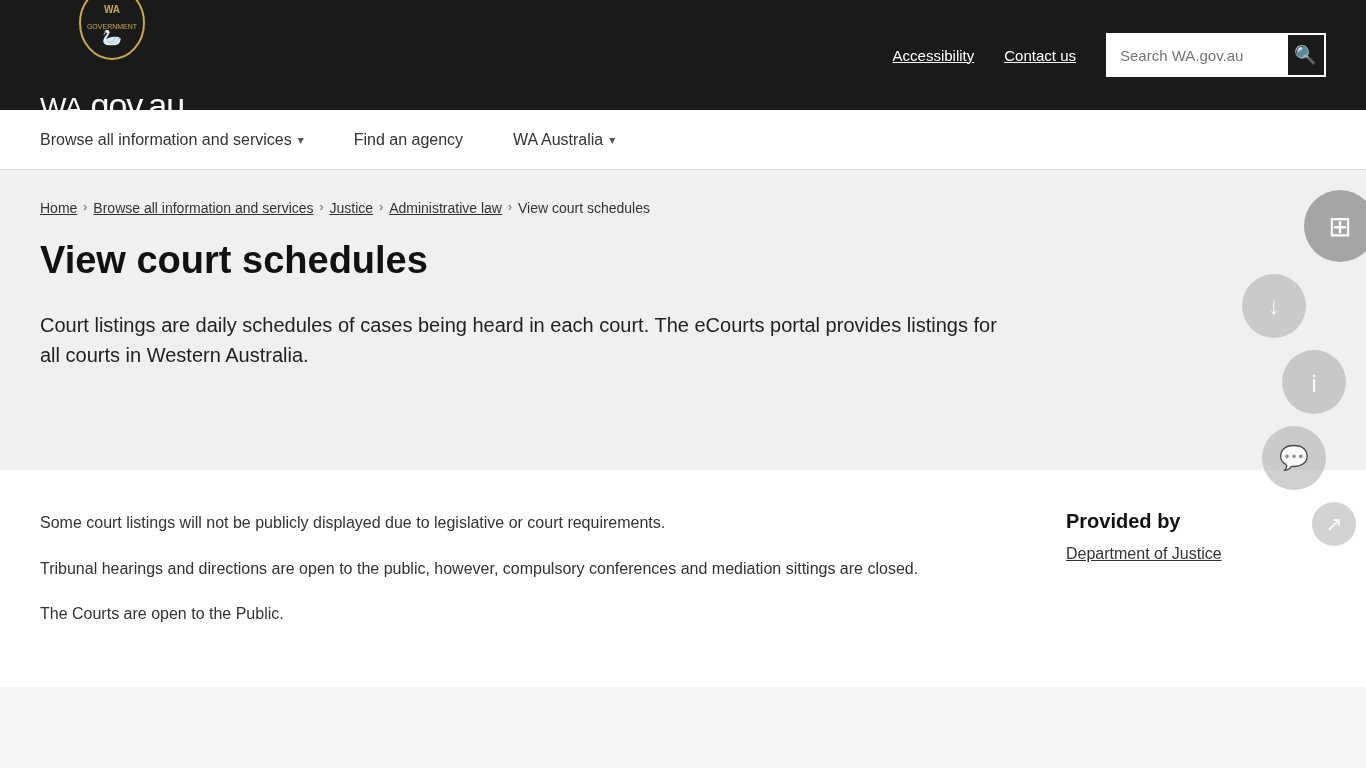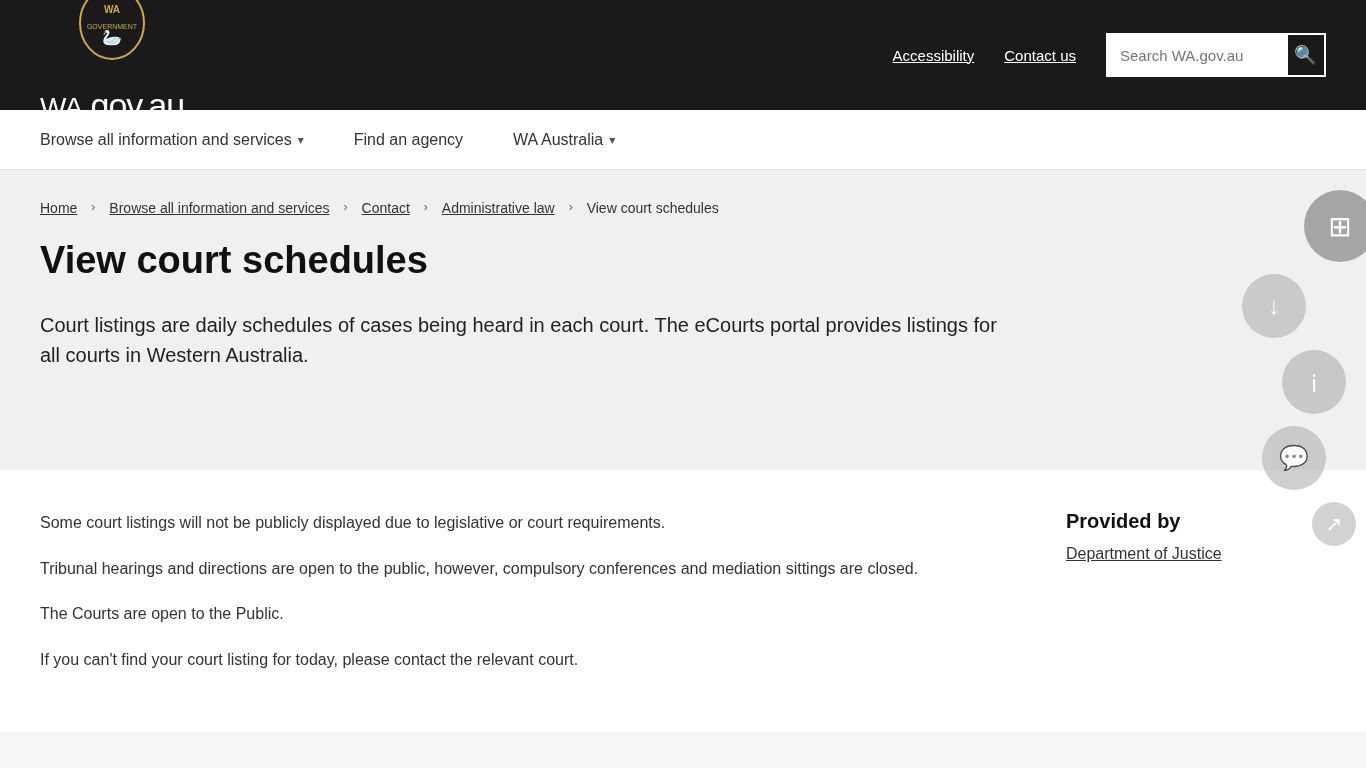--- a/index.html
+++ b/index.html
@@ -105,21 +105,21 @@
     .content-area {
       background: #f0f0f0;
       min-height: 300px;
       padding: 30px 40px;
       position: relative;
     }
 
     
     .breadcrumb {
       display: flex;
-      gap: 14px;
+      gap: 6px;
       font-size: 14px;
       margin-bottom: 24px;
       flex-wrap: wrap;
     }
     .breadcrumb a {
       color: #333;
       text-decoration: underline;
       cursor: pointer;
     }
     .breadcrumb .separator {
@@ -291,36 +291,35 @@
         <span>↗</span>
       </div>
     </div>
   </div>
 
   <nav class="breadcrumb">
     <a href="#">Home</a>
     <span class="separator">›</span>
     <a href="#">Browse all information and services</a>
     <span class="separator">›</span>
-    <a href="#">Contact</a>
+    <a href="#">Justice</a>
     <span class="separator">›</span>
     <a href="#">Administrative law</a>
     <span class="separator">›</span>
     <span class="current">View court schedules</span>
   </nav>
 
   <h1 class="page-title">View court schedules</h1>
 
   <p class="page-description">Court listings are daily schedules of cases being heard in each court.  The eCourts portal provides listings for all courts in Western Australia.</p>
 </div>
 
 <div class="main-content">
   <div class="main-text">
     <p>Some court listings will not be publicly displayed due to legislative or court requirements.</p>
     <p>Tribunal hearings and directions are open to the public, however, compulsory conferences and mediation sittings are closed.</p>
     <p>The Courts are open to the Public.</p>
-    <p>If you can't find your court listing for today, please contact the relevant court.</p>
   </div>
   <div class="sidebar">
     <div class="provided-by-label">Provided by</div>
     <a href="#" class="dept-link">Department of Justice</a>
   </div>
 </div>
 
 </body></html>

